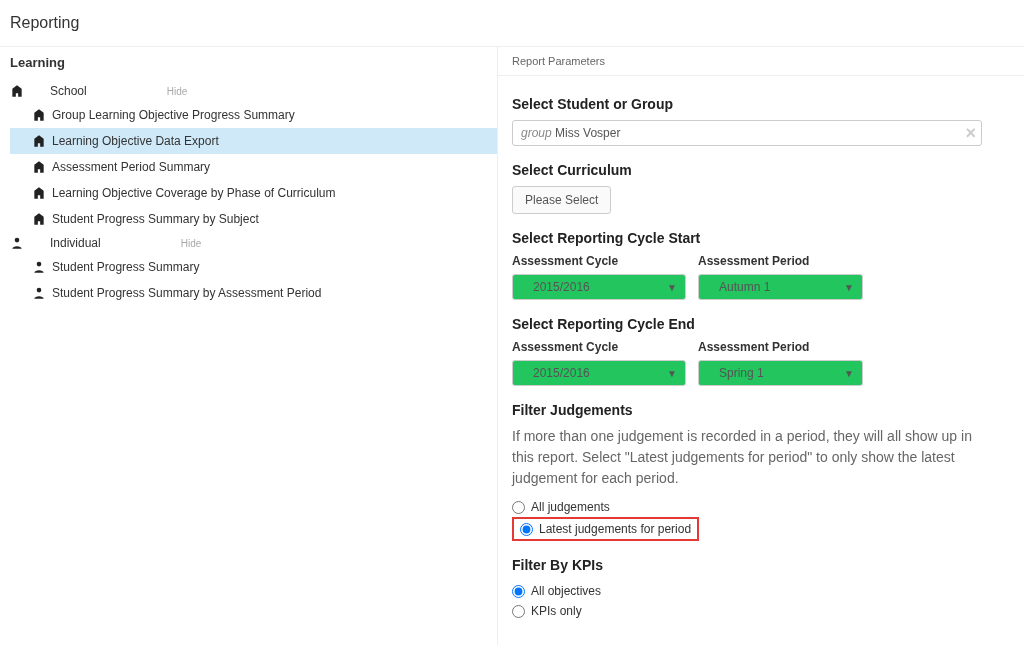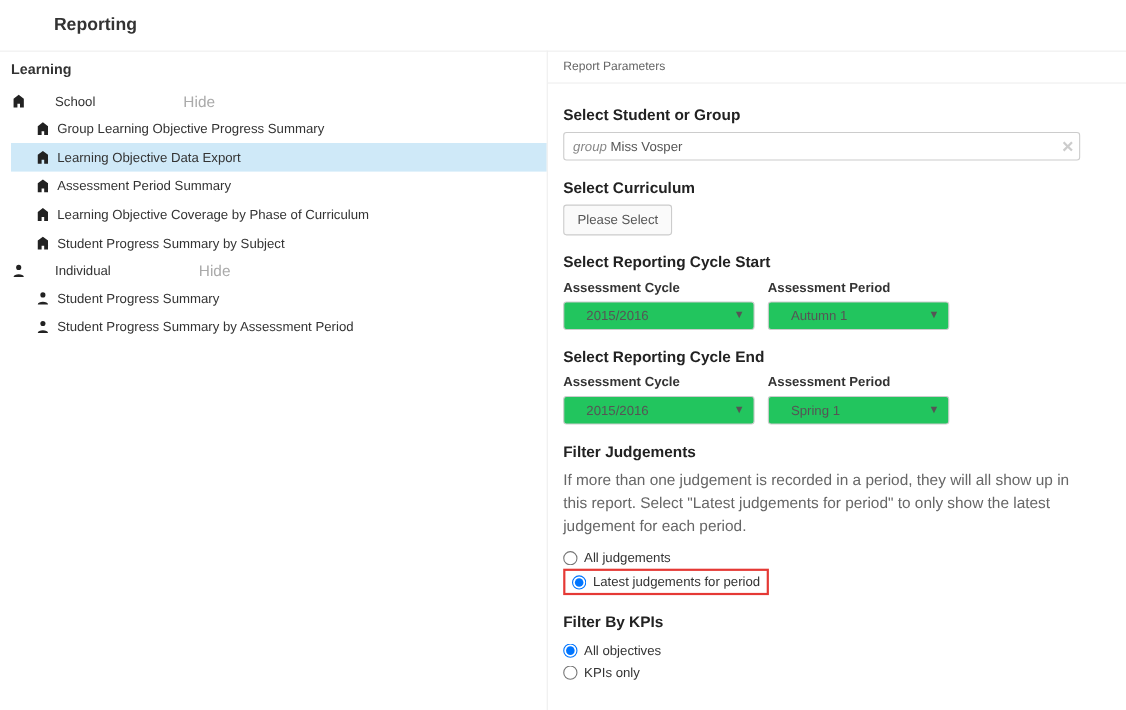--- a/index.html
+++ b/index.html
@@ -9,23 +9,22 @@
     }
     body {
       font-family: Arial, Helvetica, sans-serif;
       font-size: 12px;
       color: #333;
       background: #fff;
       width: 1024px;
     }
     .page-title {
       font-size: 16px;
-      font-weight: bold;
+      font-weight: normal;
       padding: 14px 10px 14px 10px;
-      margin-left: 39px;
     }
     .main {
       display: flex;
     }
     .sidebar {
       width: 497px;
       padding: 0 0 0 8px;
       border-top: 1px solid #eee;
     }
     .sidebar-heading {
@@ -55,21 +54,21 @@
     .tree-item-label {
       padding-left: 6px;
     }
     .group-label {
       padding-left: 6px;
       font-size: 12px;
       color: #333;
     }
     .hide-label {
       color: #aaa;
-      font-size: 14px;
+      font-size: 10px;
       padding-left: 60px;
       cursor: pointer;
     }
     .icon-building svg, .icon-person svg {
       display: block;
     }
     .content {
       flex: 1;
       border-left: 1px solid #eee;
       border-top: 1px solid #eee;

